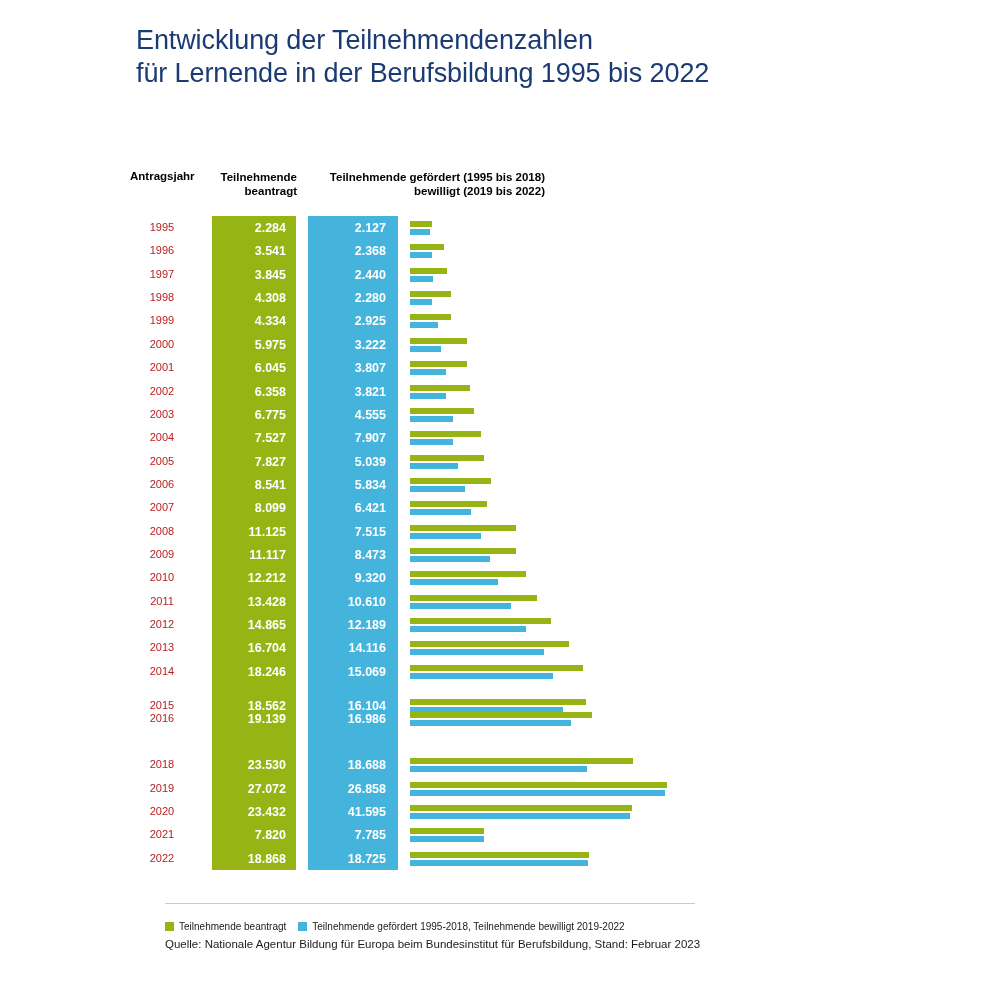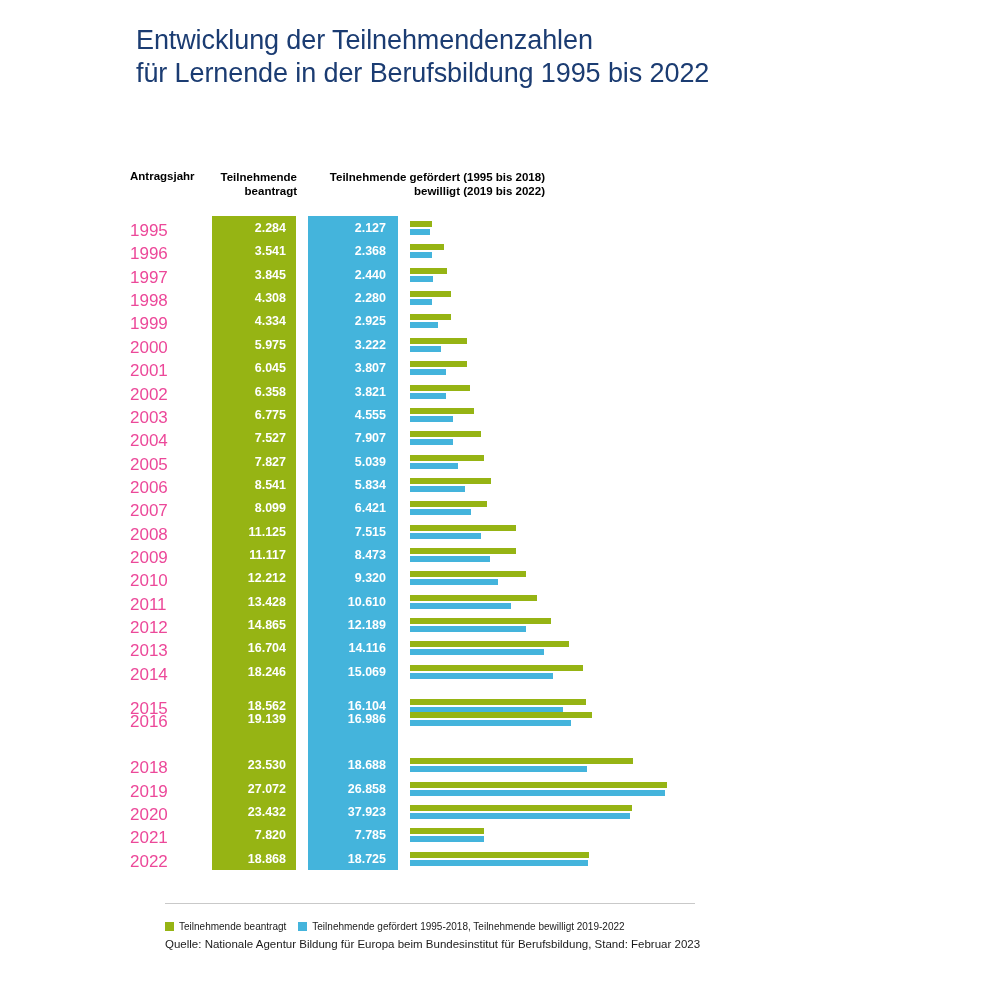--- a/index.html
+++ b/index.html
@@ -96,23 +96,23 @@
     position: absolute;
     left: 0;
     width: 991px;
     height: 23.36px;
   }
   .cell-year {
     position: absolute;
     left: 130px;
     top: 5px;
     width: 64px;
-    text-align: left;
-    font-size: 17px;
-    color: #ec4899;
+    text-align: center;
+    font-size: 11px;
+    color: #b91c1c;
   }
   .cell-applied {
     position: absolute;
     left: 212px;
     top: 5px;
     width: 74px;
     text-align: right;
     font-size: 12.5px;
     font-weight: bold;
     color: #ffffff;
@@ -424,21 +424,21 @@
       <div class="cell-applied">27.072</div>
       <div class="cell-funded">26.858</div>
       <div class="bars-wrap">
         <div class="bar bar-green" style="width: 257px; background: rgb(150, 180, 20);"></div>
         <div class="bar bar-blue" style="width: 254.968px; background: rgb(68, 180, 220);"></div>
       </div>
     </div>
     <div class="row" style="top: 583.929px;">
       <div class="cell-year">2020</div>
       <div class="cell-applied">23.432</div>
-      <div class="cell-funded">37.923</div>
+      <div class="cell-funded">41.595</div>
       <div class="bars-wrap">
         <div class="bar bar-green" style="width: 222.445px; background: rgb(150, 180, 20);"></div>
         <div class="bar bar-blue" style="width: 219.568px; background: rgb(68, 180, 220);"></div>
       </div>
     </div>
     <div class="row" style="top: 607.286px;">
       <div class="cell-year">2021</div>
       <div class="cell-applied">7.820</div>
       <div class="cell-funded">7.785</div>
       <div class="bars-wrap">

